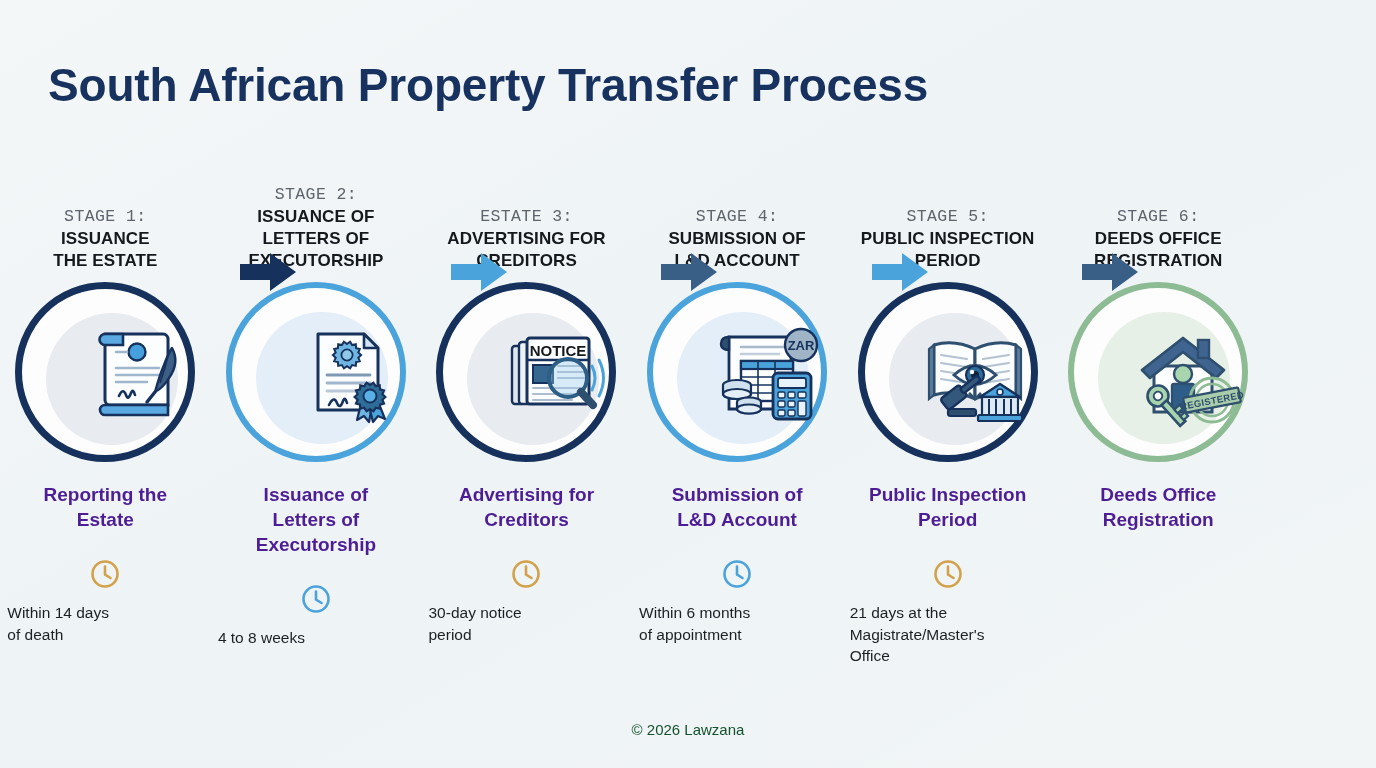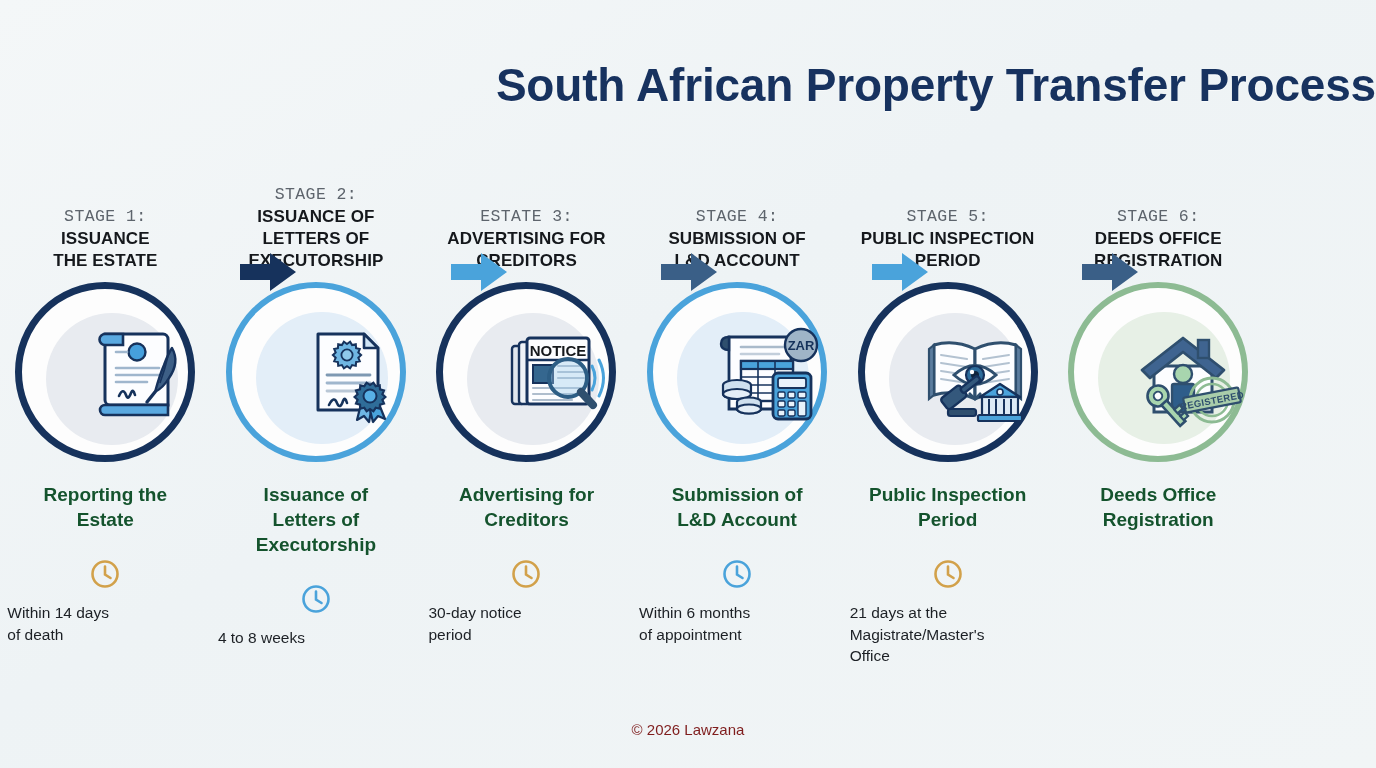--- a/index.html
+++ b/index.html
@@ -8,25 +8,26 @@
     font-family: "Liberation Sans", sans-serif;
     background: linear-gradient(150deg, #f4f7f8 0%, #eef3f5 45%, #f1f5f6 100%);
     overflow:hidden;
     position:relative;
   }
 
   .canvas { position:relative; width:1376px; height:768px; }
 
   .title {
     position:absolute; top:58px; left:0; width:100%;
-    text-align:right;
+    text-align:left;
     font-family:"Liberation Sans Narrow","Liberation Sans",sans-serif;
     font-size:46px; font-weight:bold; letter-spacing:-0.2px;
     color:#17325f;
     text-shadow:0 1px 1px rgba(255,255,255,0.6);
+    padding-left:48px;
   }
 
   .stages {
     position:absolute; top:160px; left:0; width:1376px;
     display:flex; flex-direction:row; align-items:flex-start;
   }
   .stage {
     width:210.6px; flex:0 0 210.6px;
     display:flex; flex-direction:column; align-items:center;
     position:relative;
@@ -58,32 +59,32 @@
 
   
   .arrow {
     position:absolute; top:252px; width:56px; height:40px; z-index:5;
   }
   .arrow svg { display:block; width:56px; height:40px; }
 
   
   .caption {
     margin-top:20px; width:196px; text-align:center;
-    font-size:19px; font-weight:bold; color:#14532d; line-height:1.32;
+    font-size:19px; font-weight:bold; color:#4c1d95; line-height:1.32;
   }
 
   
   .duration { margin-top:26px; display:flex; flex-direction:column; align-items:center; }
   .clock svg { display:block; }
   .dur-text { margin-top:12px; width:196px; text-align:left;
               font-size:15.5px; color:#1c2025; line-height:1.38; }
 
   .footer {
     position:absolute; bottom:30px; left:0; width:100%;
-    text-align:center; font-size:15px; color:#7f1d1d;
+    text-align:center; font-size:15px; color:#14532d;
   }
 </style>
 </head>
 <body>
 
 <div class="canvas">
 
   <div class="title">South African Property Transfer Process</div>
 
   <div class="stages">

